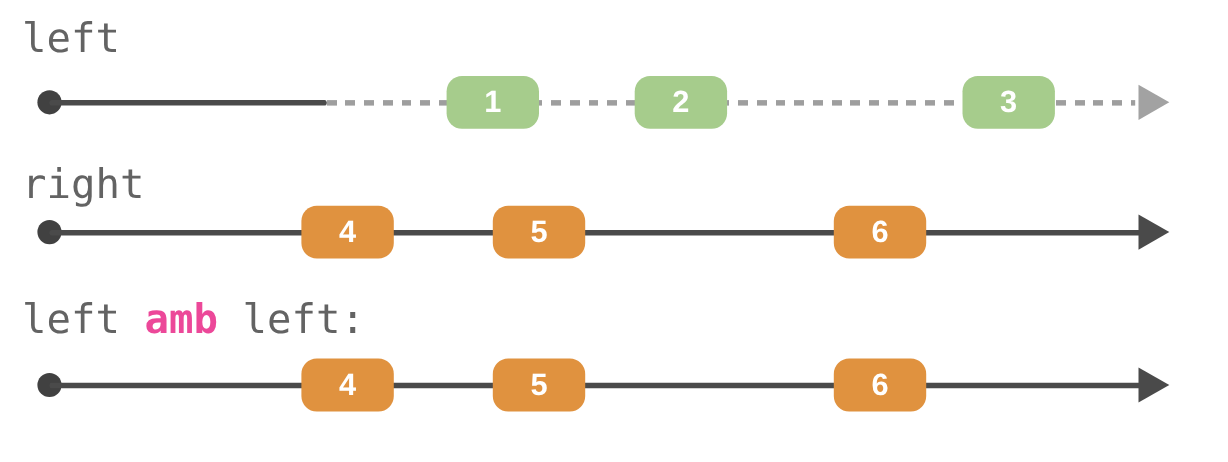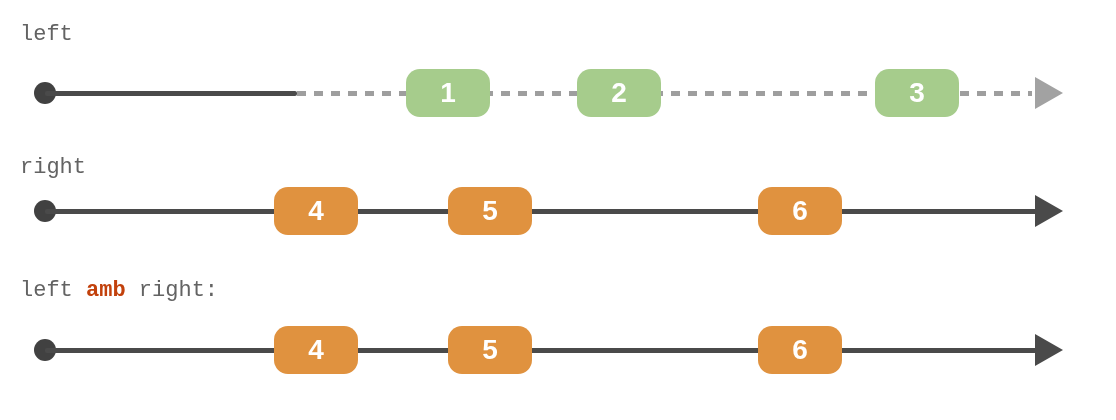--- a/index.html
+++ b/index.html
@@ -11,28 +11,27 @@
     position: relative;
     width: 1116px;
     height: 420px;
     background: #ffffff;
     font-family: "DejaVu Sans Mono", "Liberation Mono", monospace;
     overflow: hidden;
   }
   .row-label {
     position: absolute;
     left: 20px;
-    font-size: 22px;
+    font-size: 37px;
     line-height: 34px;
     color: #636363;
     white-space: pre;
-    font-family: Liberation Mono, monospace;
   }
   .row-label b {
-    color: #c2410c;
+    color: #ec4899;
     font-weight: bold;
   }
   .tl-dot {
     position: absolute;
     width: 22px;
     height: 22px;
     border-radius: 50%;
     background: #414141;
   }
   .tl-line {
@@ -100,21 +99,21 @@
         <span>4</span>
       </div>
       <div class="marble" style="left: 448px; top: 187px; background: rgb(224, 146, 63);">
         <span>5</span>
       </div>
       <div class="marble" style="left: 758px; top: 187px; background: rgb(224, 146, 63);">
         <span>6</span>
       </div>
     </div>
   <div class="row">
-    <div class="row-label" style="top: 274px;"><span>left </span><b>amb</b><span> right:</span></div>
+    <div class="row-label" style="top: 274px;"><span>left </span><b>amb</b><span> left:</span></div>
   <div class="tl-dot" style="left: 34px; top: 339px;"></div>
       <div class="tl-line" style="left: 45px; top: 348px; width: 993px;"></div>
       <div class="tl-arrow" style="left: 1035px; top: 334px;"></div>
       <div class="marble" style="left: 274px; top: 326px; background: rgb(224, 146, 63);">
         <span>4</span>
       </div>
       <div class="marble" style="left: 448px; top: 326px; background: rgb(224, 146, 63);">
         <span>5</span>
       </div>
       <div class="marble" style="left: 758px; top: 326px; background: rgb(224, 146, 63);">

